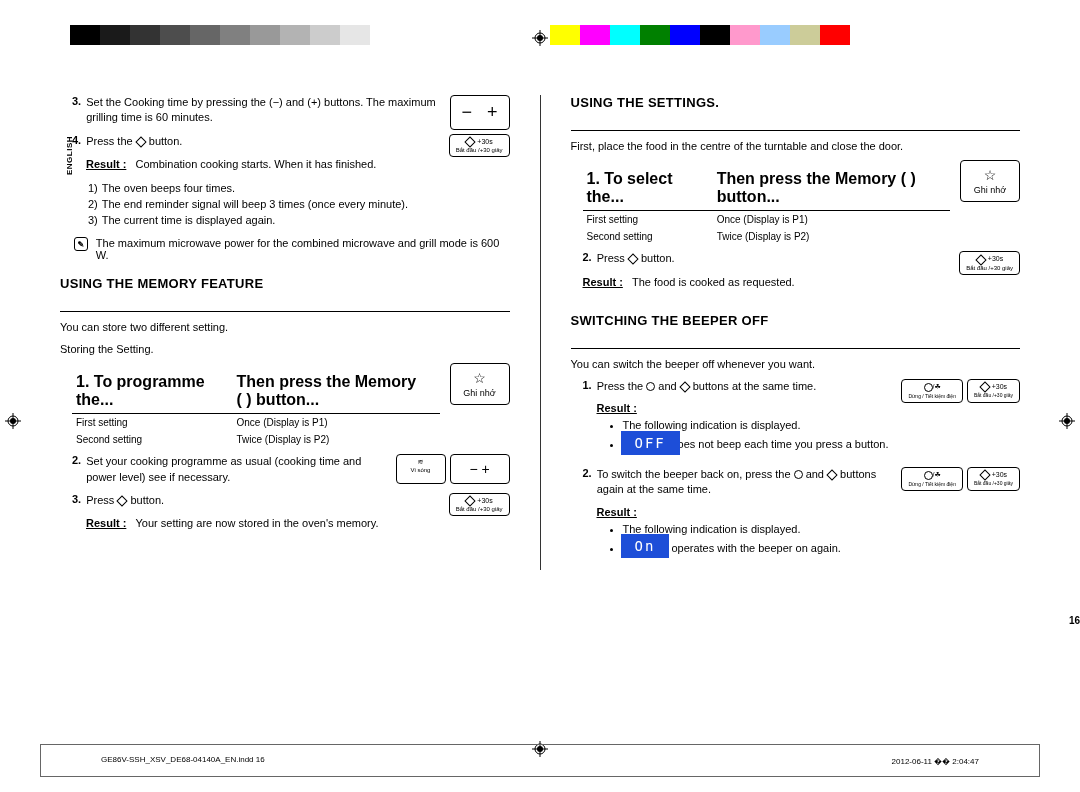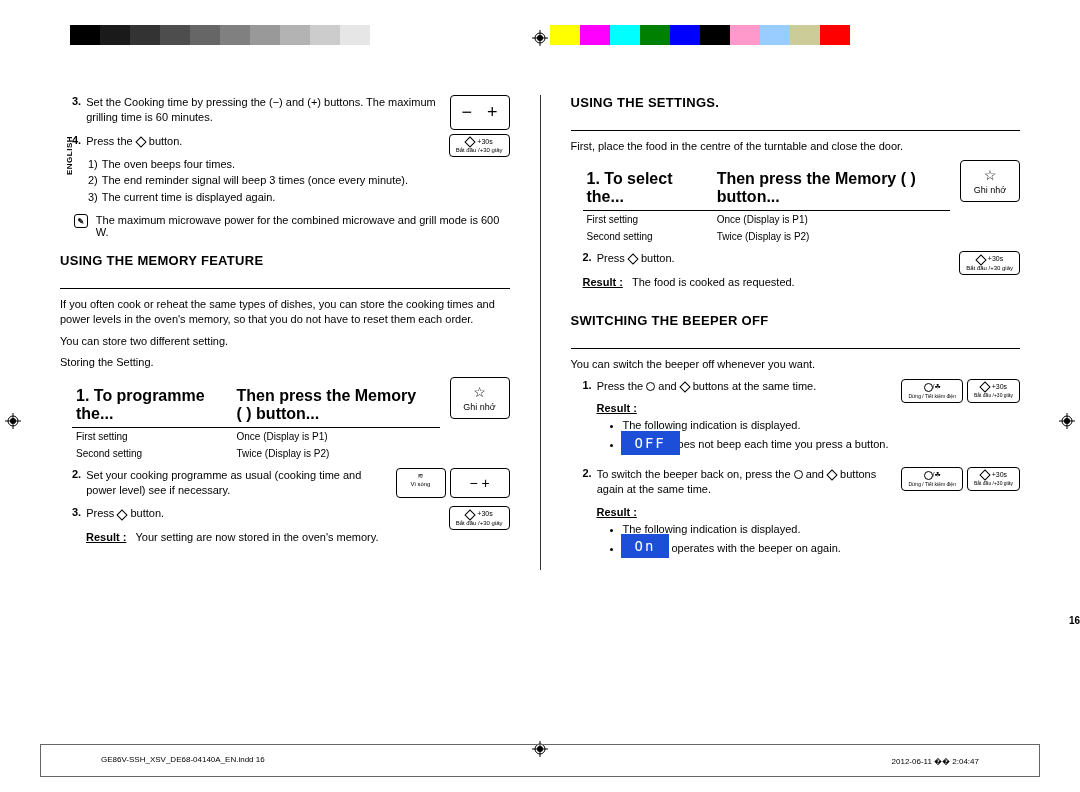--- a/index.html
+++ b/index.html
@@ -120,20 +120,26 @@
       </div>
 
       <div class="step-with-fig">
         <div class="step-content">
           <div class="step">
             <span class="step-num">4.</span>
             <span class="step-text">
               <span>Press the </span><span class="icon-diamond"></span><span> button.</span>
             </span>
           </div>
+          <div class="step" style="padding-left:26px">
+            <span class="step-text">
+              <span class="result-label">Result :</span>
+              &nbsp;&nbsp;<span>Combination cooking starts. When it has finished.</span>
+            </span>
+          </div>
           <div class="sub-list" id="left-step4-sub">
               <div class="sub-item">
                 <span>1)</span>
                 <span>The oven beeps four times.</span>
               </div>
               <div class="sub-item">
                 <span>2)</span>
                 <span>The end reminder signal will beep 3 times (once every minute).</span>
               </div>
               <div class="sub-item">
@@ -147,21 +153,20 @@
           <span style="font-size:6px">Bắt đầu /+30 giây</span>
         </div>
       </div>
 
       <div class="note">
         <span class="note-icon">✎</span>
         <span>The maximum microwave power for the combined microwave and grill mode is 600 W.</span>
       </div>
 
       <div class="h2">USING THE MEMORY FEATURE</div>
-      <p>If you often cook or reheat the same types of dishes, you can store the cooking times and power levels in the oven's memory, so that you do not have to reset them each order.</p>
       <p>You can store two different setting.</p>
       <p>Storing the Setting.</p>
 
       <div class="step-with-fig">
         <div class="step-content">
           <table>
             <tbody>
                 <tr>
                   <th>1. To programme the...</th>
                   <th>Then press the Memory (         ) button...</th>

